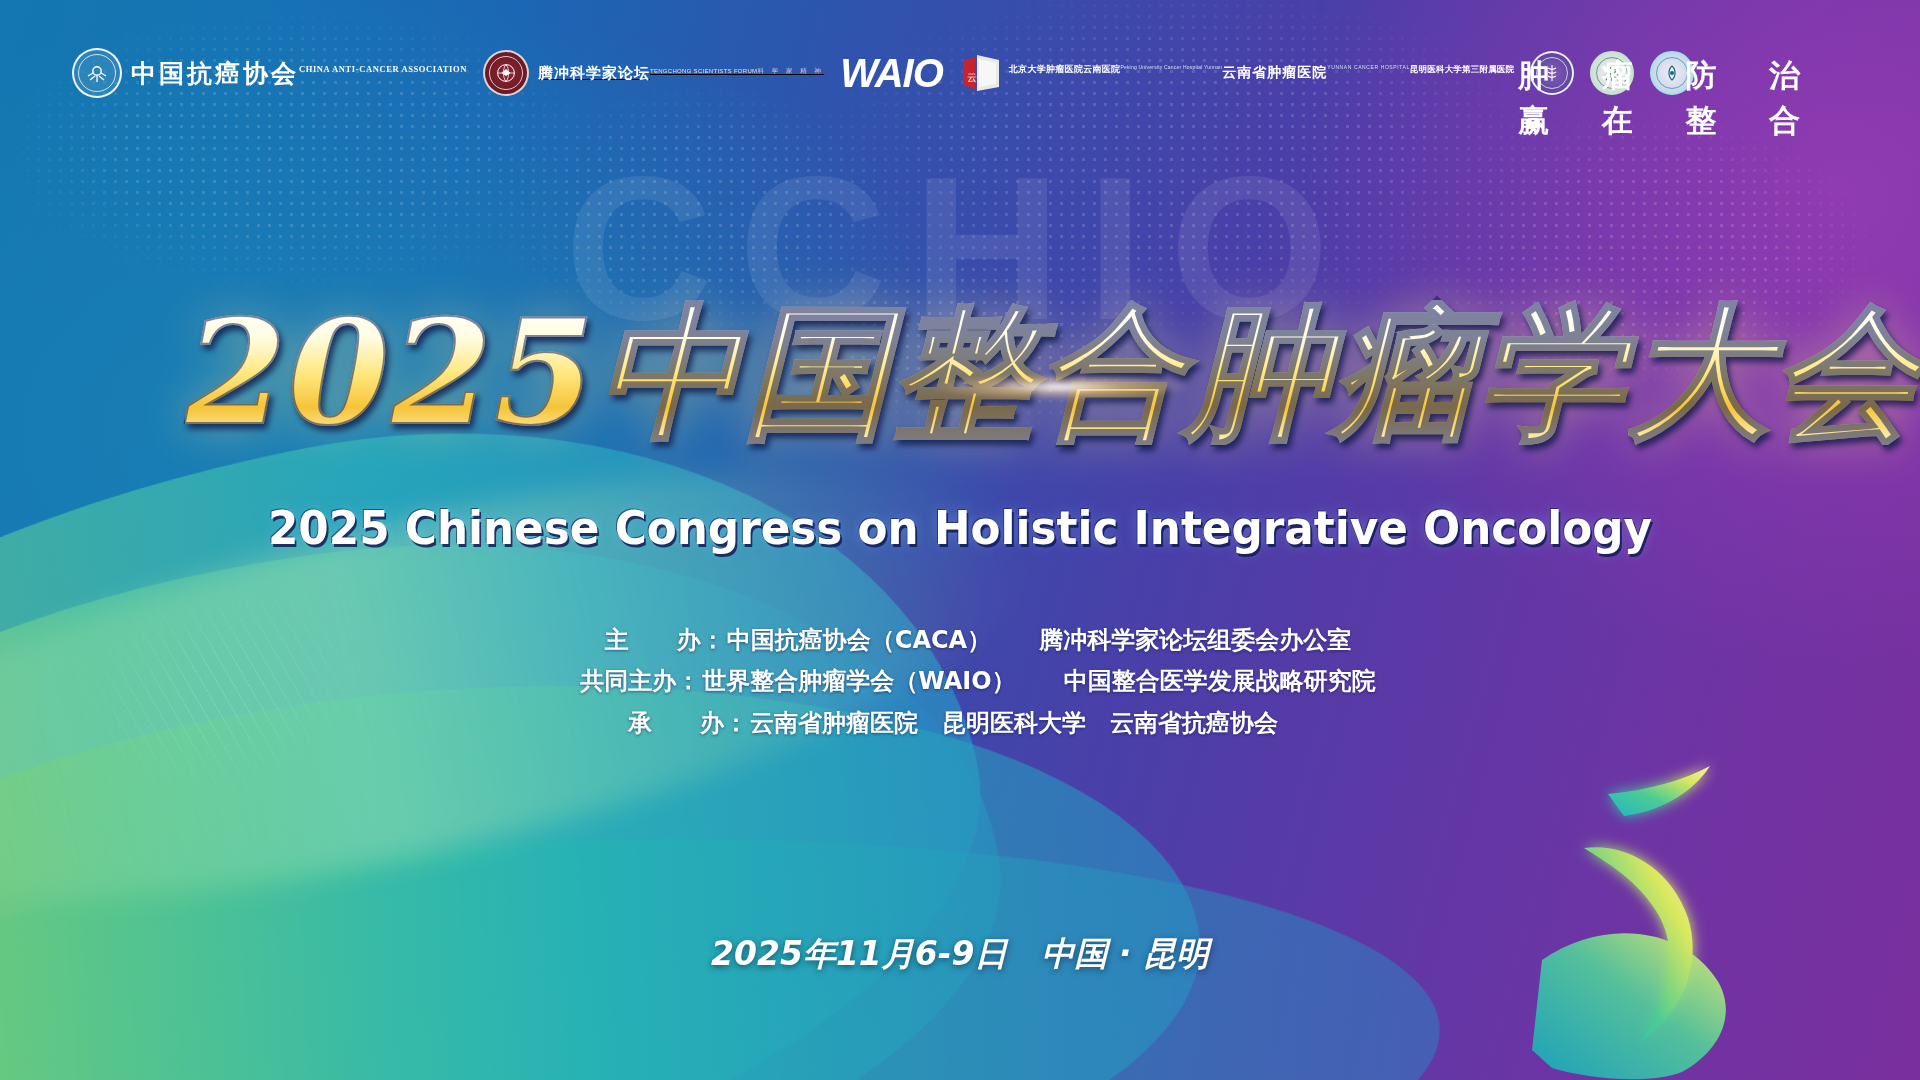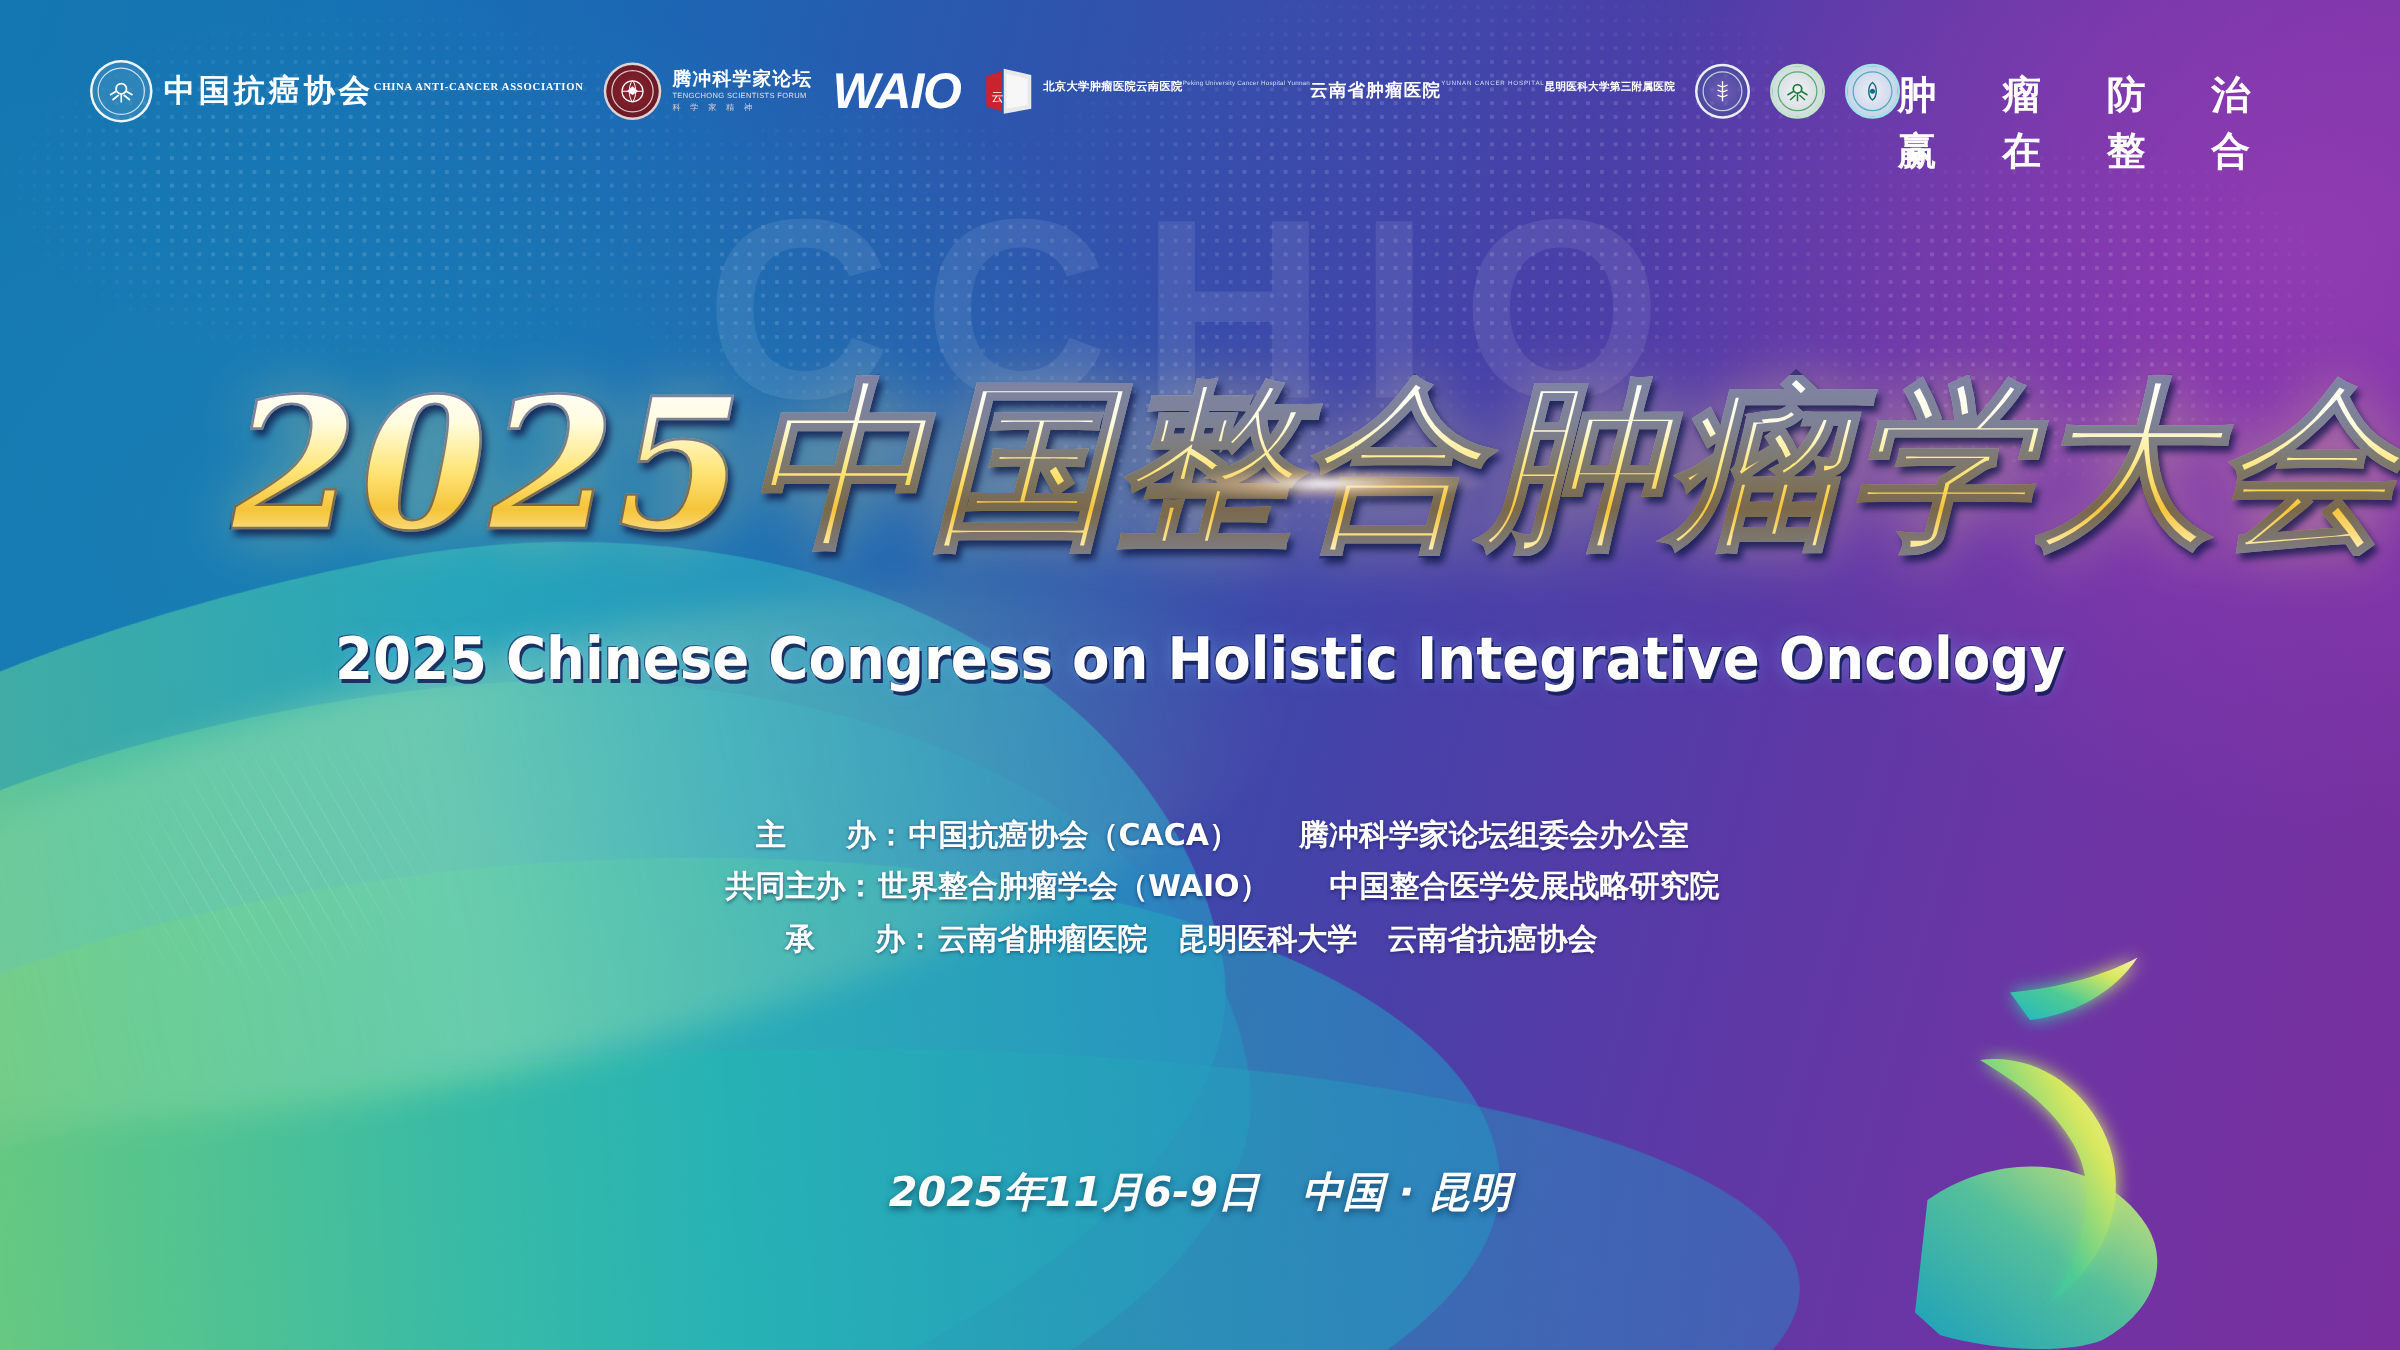--- a/index.html
+++ b/index.html
@@ -98,21 +98,21 @@
     display:flex; align-items:center; justify-content:center;
     color:#fff; position:relative; flex:none;
   }
   .seal-in { border-radius:50%; border:1px solid rgba(255,255,255,.75); position:absolute; inset:4px; }
   .caca-seal { width:50px; height:50px; background:rgba(255,255,255,.10); }
   .caca-txt { display:flex; flex-direction:row; line-height:1;font-family:Liberation Serif, serif; }
   .caca-cn { font-size:25px; font-weight:bold; color:#fff; letter-spacing:3px; }
   .caca-en { font-size:8.5px; font-weight:bold; color:#fff; letter-spacing:.6px; margin-top:4px; }
 
   .tc-seal { width:46px; height:46px; background:radial-gradient(circle,#8c2330 0%, #5d1620 100%); border-color:rgba(255,255,255,.8); }
-  .tc-txt { display:flex; flex-direction:column; line-height:1.05; }
+  .tc-txt { display:flex; flex-direction:row; line-height:1.05;text-decoration:underline; }
   .tc-cn { font-size:15px; font-weight:bold; color:#fff; letter-spacing:1px; }
   .tc-en { font-size:6px; color:#e8dfe0; letter-spacing:.3px; margin-top:3px; }
   .tc-sub { font-size:6.5px; color:#d9cfd1; letter-spacing:3px; margin-top:3px; }
 
   .waio { font-size:40px; font-weight:bold; color:#fff; letter-spacing:-1px; font-style:italic; }
 
   .yn-logo { display:flex; align-items:center; gap:6px; }
   .yn-mark { width:44px; height:44px; position:relative; flex:none; }
   .yn-txt { display:flex; flex-direction:row; line-height:1.1; }
   .yn-l1 { font-size:9px; color:#fff; font-weight:bold; letter-spacing:.3px; }
@@ -156,21 +156,21 @@
   .subtitle {
     position:absolute; left:0; right:0; top:500px; text-align:center;
     font-size:47px; font-weight:bold; color:#ffffff;
     font-family:"DejaVu Sans", sans-serif;
     letter-spacing:0px; white-space:nowrap;
     text-shadow:2px 3px 0 rgba(18,28,84,.85), -1px -1px 0 rgba(18,28,84,.6), 0 0 14px rgba(120,180,255,.35);
     transform:scaleX(.93);
   }
 
   
-  .orgs { position:absolute; left:0; right:0; top:648px; text-align:center;padding-left:36px; }
+  .orgs { position:absolute; left:0; right:0; top:620px; text-align:center;padding-left:36px; }
   .org-row {
     color:#ffffff; font-size:24px; line-height:1.72; white-space:nowrap;
     font-family:"DejaVu Sans", sans-serif; font-weight:bold;
     text-shadow:0 1px 3px rgba(10,20,70,.55);
   }
   .org-inner { display:inline-block; text-align:left; min-width:700px; }
   .org-label { display:inline-block; min-width:122px; }
 
   
   .datebar {

